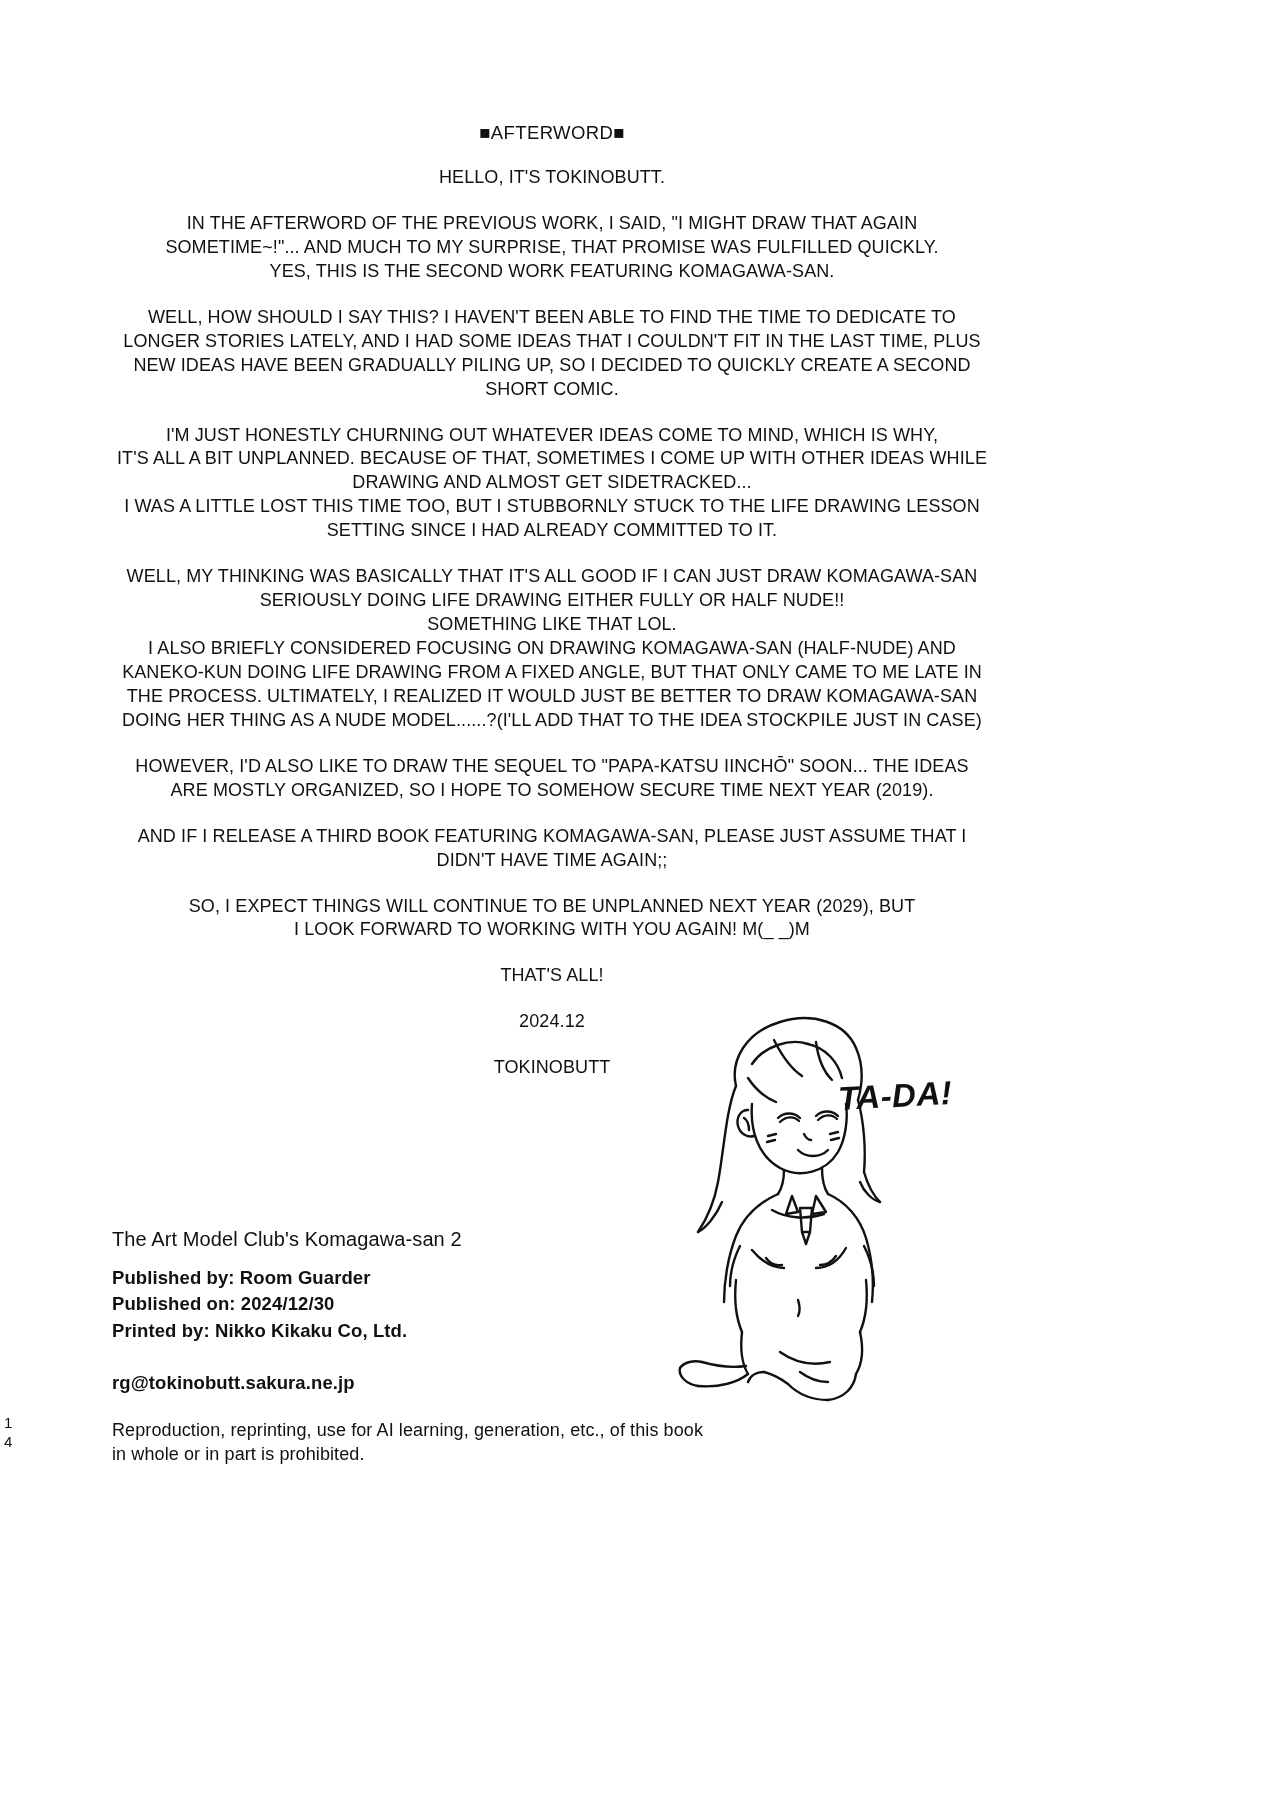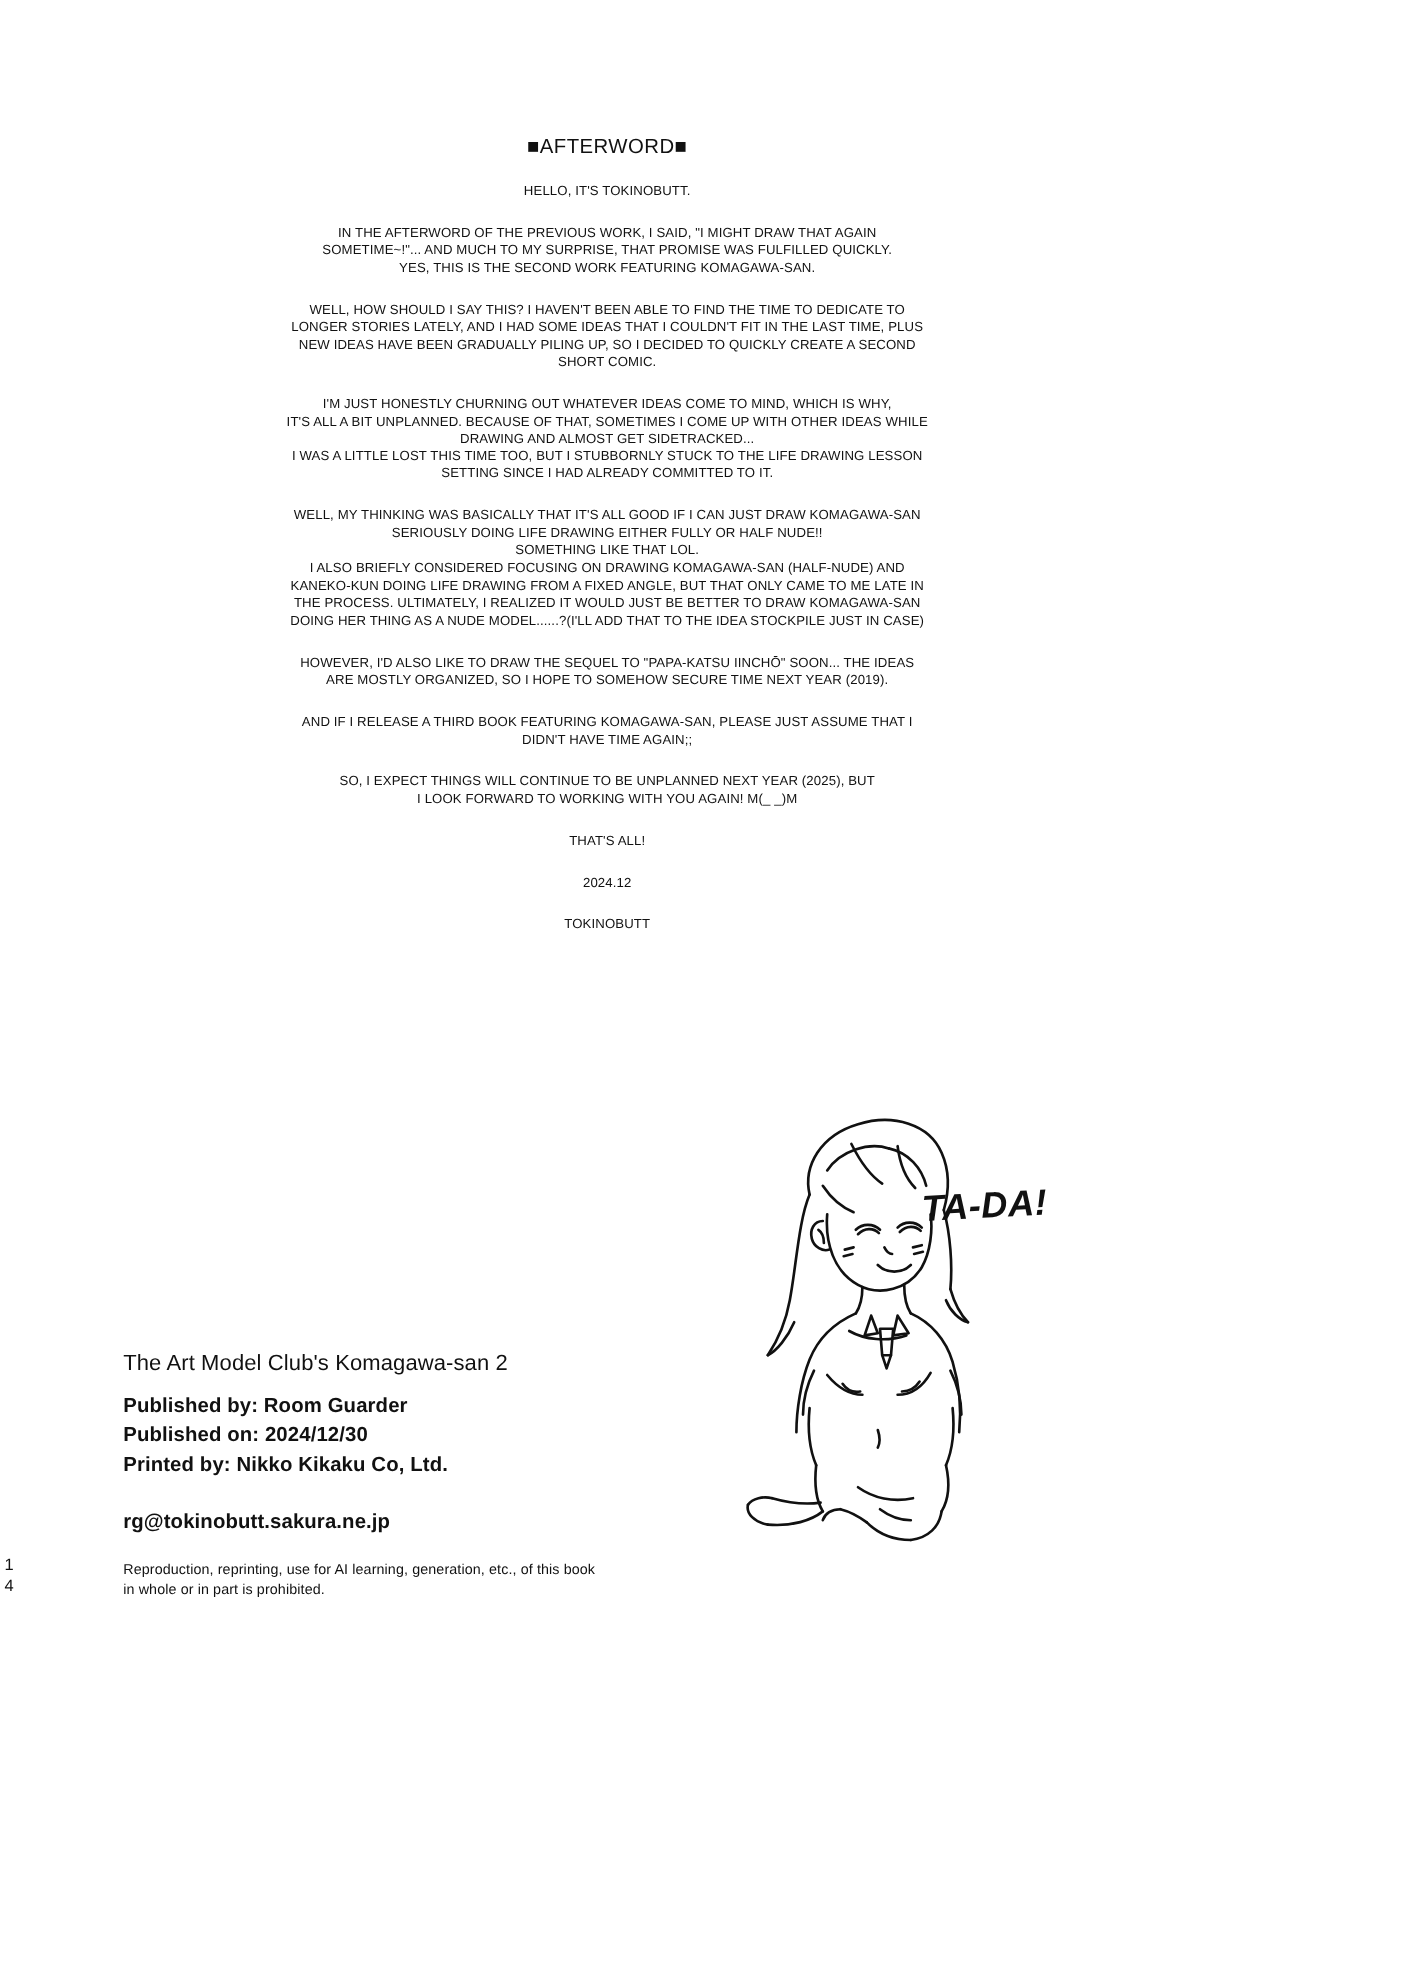--- a/index.html
+++ b/index.html
@@ -29,21 +29,21 @@
     width: 880px;
     text-align: center;
   }
   .afterword-heading {
     font-size: 18.5px;
     letter-spacing: 0.4px;
     margin: 0 0 22px 0;
     font-weight: 400;
   }
   .para {
-    font-size: 12px;
+    font-size: 18px;
     line-height: 1.33;
     letter-spacing: 0.1px;
     margin: 0 0 22px 0;
     white-space: pre-line;
   }
 
   
   .illustration {
     position: absolute;
     left: 640px;
@@ -88,21 +88,21 @@
     font-size: 18.5px;
     font-weight: bold;
     margin: 28px 0 0 0;
     letter-spacing: 0.1px;
   }
   .notice {
     position: absolute;
     left: 112px;
     top: 1418px;
     width: 840px;
-    font-size: 13px;
+    font-size: 18px;
     line-height: 1.36;
     letter-spacing: 0.1px;
     white-space: pre-line;
   }
 
   
   .page-number {
     position: absolute;
     left: 4px;
     top: 1414px;
@@ -138,21 +138,21 @@
 SERIOUSLY DOING LIFE DRAWING EITHER FULLY OR HALF NUDE!!
 SOMETHING LIKE THAT LOL.
 I ALSO BRIEFLY CONSIDERED FOCUSING ON DRAWING KOMAGAWA-SAN (HALF-NUDE) AND
 KANEKO-KUN DOING LIFE DRAWING FROM A FIXED ANGLE, BUT THAT ONLY CAME TO ME LATE IN
 THE PROCESS. ULTIMATELY, I REALIZED IT WOULD JUST BE BETTER TO DRAW KOMAGAWA-SAN
 DOING HER THING AS A NUDE MODEL......?(I'LL ADD THAT TO THE IDEA STOCKPILE JUST IN CASE)</p>
     <p class="para">HOWEVER, I'D ALSO LIKE TO DRAW THE SEQUEL TO "PAPA-KATSU IINCHŌ" SOON... THE IDEAS
 ARE MOSTLY ORGANIZED, SO I HOPE TO SOMEHOW SECURE TIME NEXT YEAR (2019).</p>
     <p class="para">AND IF I RELEASE A THIRD BOOK FEATURING KOMAGAWA-SAN, PLEASE JUST ASSUME THAT I
 DIDN'T HAVE TIME AGAIN;;</p>
-    <p class="para">SO, I EXPECT THINGS WILL CONTINUE TO BE UNPLANNED NEXT YEAR (2025), BUT
+    <p class="para">SO, I EXPECT THINGS WILL CONTINUE TO BE UNPLANNED NEXT YEAR (2029), BUT
 I LOOK FORWARD TO WORKING WITH YOU AGAIN! M(_ _)M</p>
     <p class="para">THAT'S ALL!</p>
     <p class="para">2024.12</p>
     <p class="para">TOKINOBUTT</p>
   </div>
 
   <div class="illustration">
     <svg width="330" height="420" viewBox="0 0 330 420" fill="none" xmlns="http://www.w3.org/2000/svg">
       <g stroke="#111111" stroke-width="2.4" stroke-linecap="round" stroke-linejoin="round" fill="none">
 

